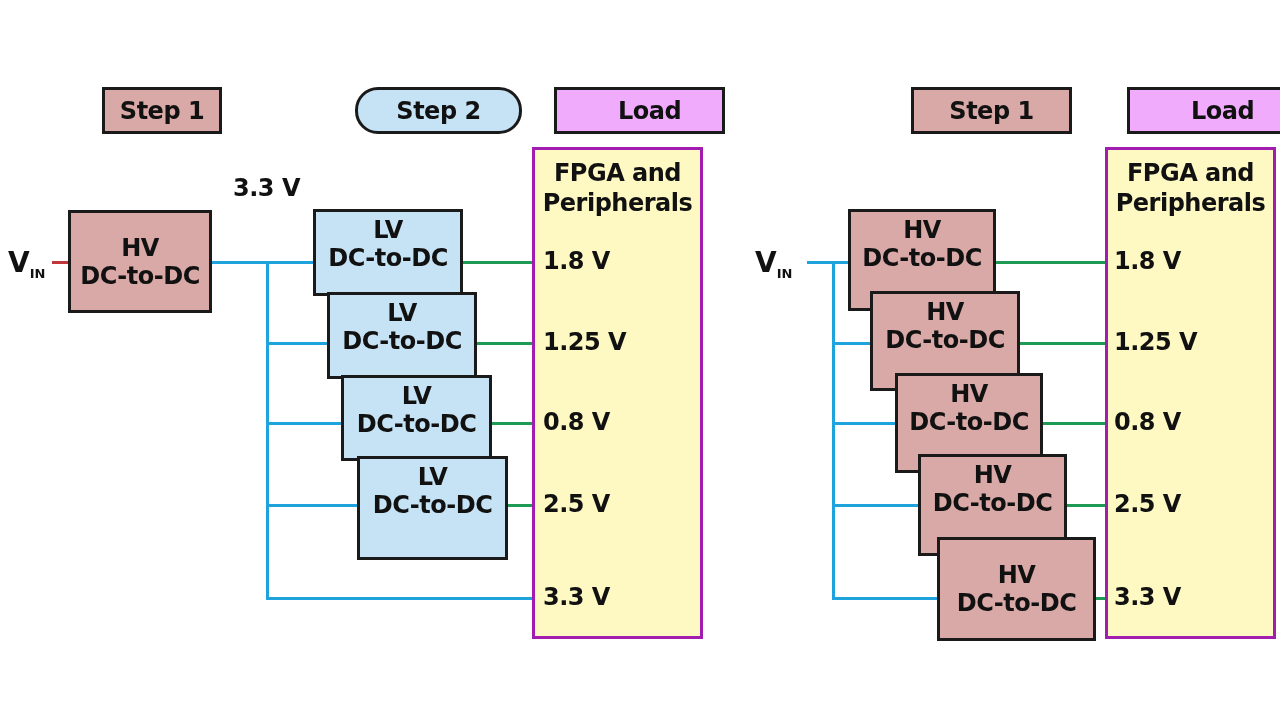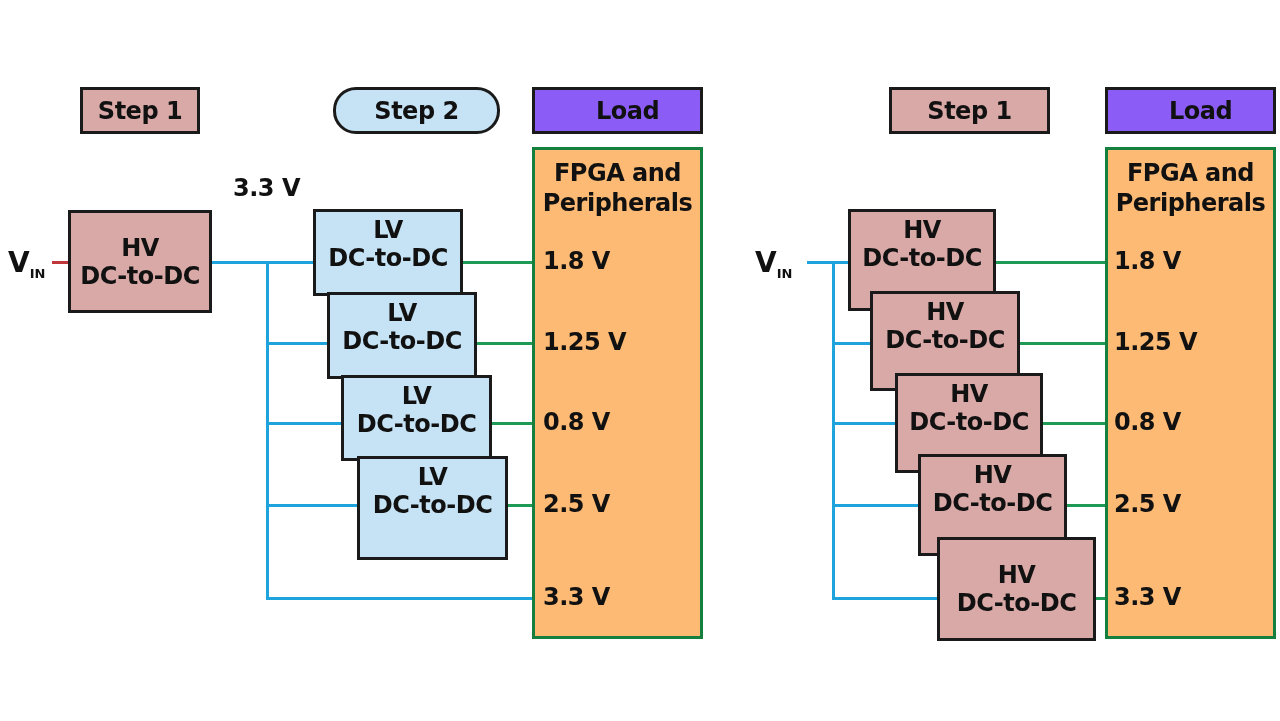--- a/index.html
+++ b/index.html
@@ -1,26 +1,26 @@
 <!DOCTYPE html>
 <html><head>
 <meta charset="utf-8">
 <style>
   html, body { margin:0; padding:0; background:#ffffff; }
   body { width:1280px; height:721px; position:relative; overflow:hidden;
          font-family:"DejaVu Sans", "Liberation Sans", sans-serif; font-weight:bold; color:#111; }
   .lbl { position:absolute; box-sizing:border-box; border:3px solid #1a1a1a; display:flex;
-         align-items:center; justify-content:center; font-size:24px; letter-spacing:-0.5px; }
+         align-items:center; justify-content:center; font-size:24px; letter-spacing:-0.5px;margin-left:22px; }
   .pink { background:#d8a9a6; }
   .blue { background:#c6e3f5; }
-  .gray { background:#8b5cf6;padding-left:20px; }
+  .gray { background:#f0abfc;padding-left:20px; }
   .box { position:absolute; box-sizing:border-box; border:3px solid #1a1a1a; display:flex;
          flex-direction:column; align-items:center; justify-content:center; font-size:24px;
          line-height:28px; text-align:center; letter-spacing:-0.5px; }
-  .load { position:absolute; box-sizing:border-box; border:3px solid #15803d; background:#fdba74; }
+  .load { position:absolute; box-sizing:border-box; border:3px solid #a21caf; background:#fef9c3; }
   .load-title { position:absolute; left:0; right:0; top:8px; text-align:center; font-size:24px; line-height:30px; letter-spacing:-0.5px; }
   .volt { position:absolute; font-size:24px; letter-spacing:-0.5px;text-align:center; }
   .hline, .vline { position:absolute; }
   .hline { height:3px; }
   .vline { width:3px; }
   .bl { background:#1fa3dc; }
   .gr { background:#1f9a55; }
   .rd { background:#c0363a; }
   .vin { position:absolute; font-size:28px; font-weight:bold; }
   .vin sub { font-size:13px; vertical-align:-6px; }

